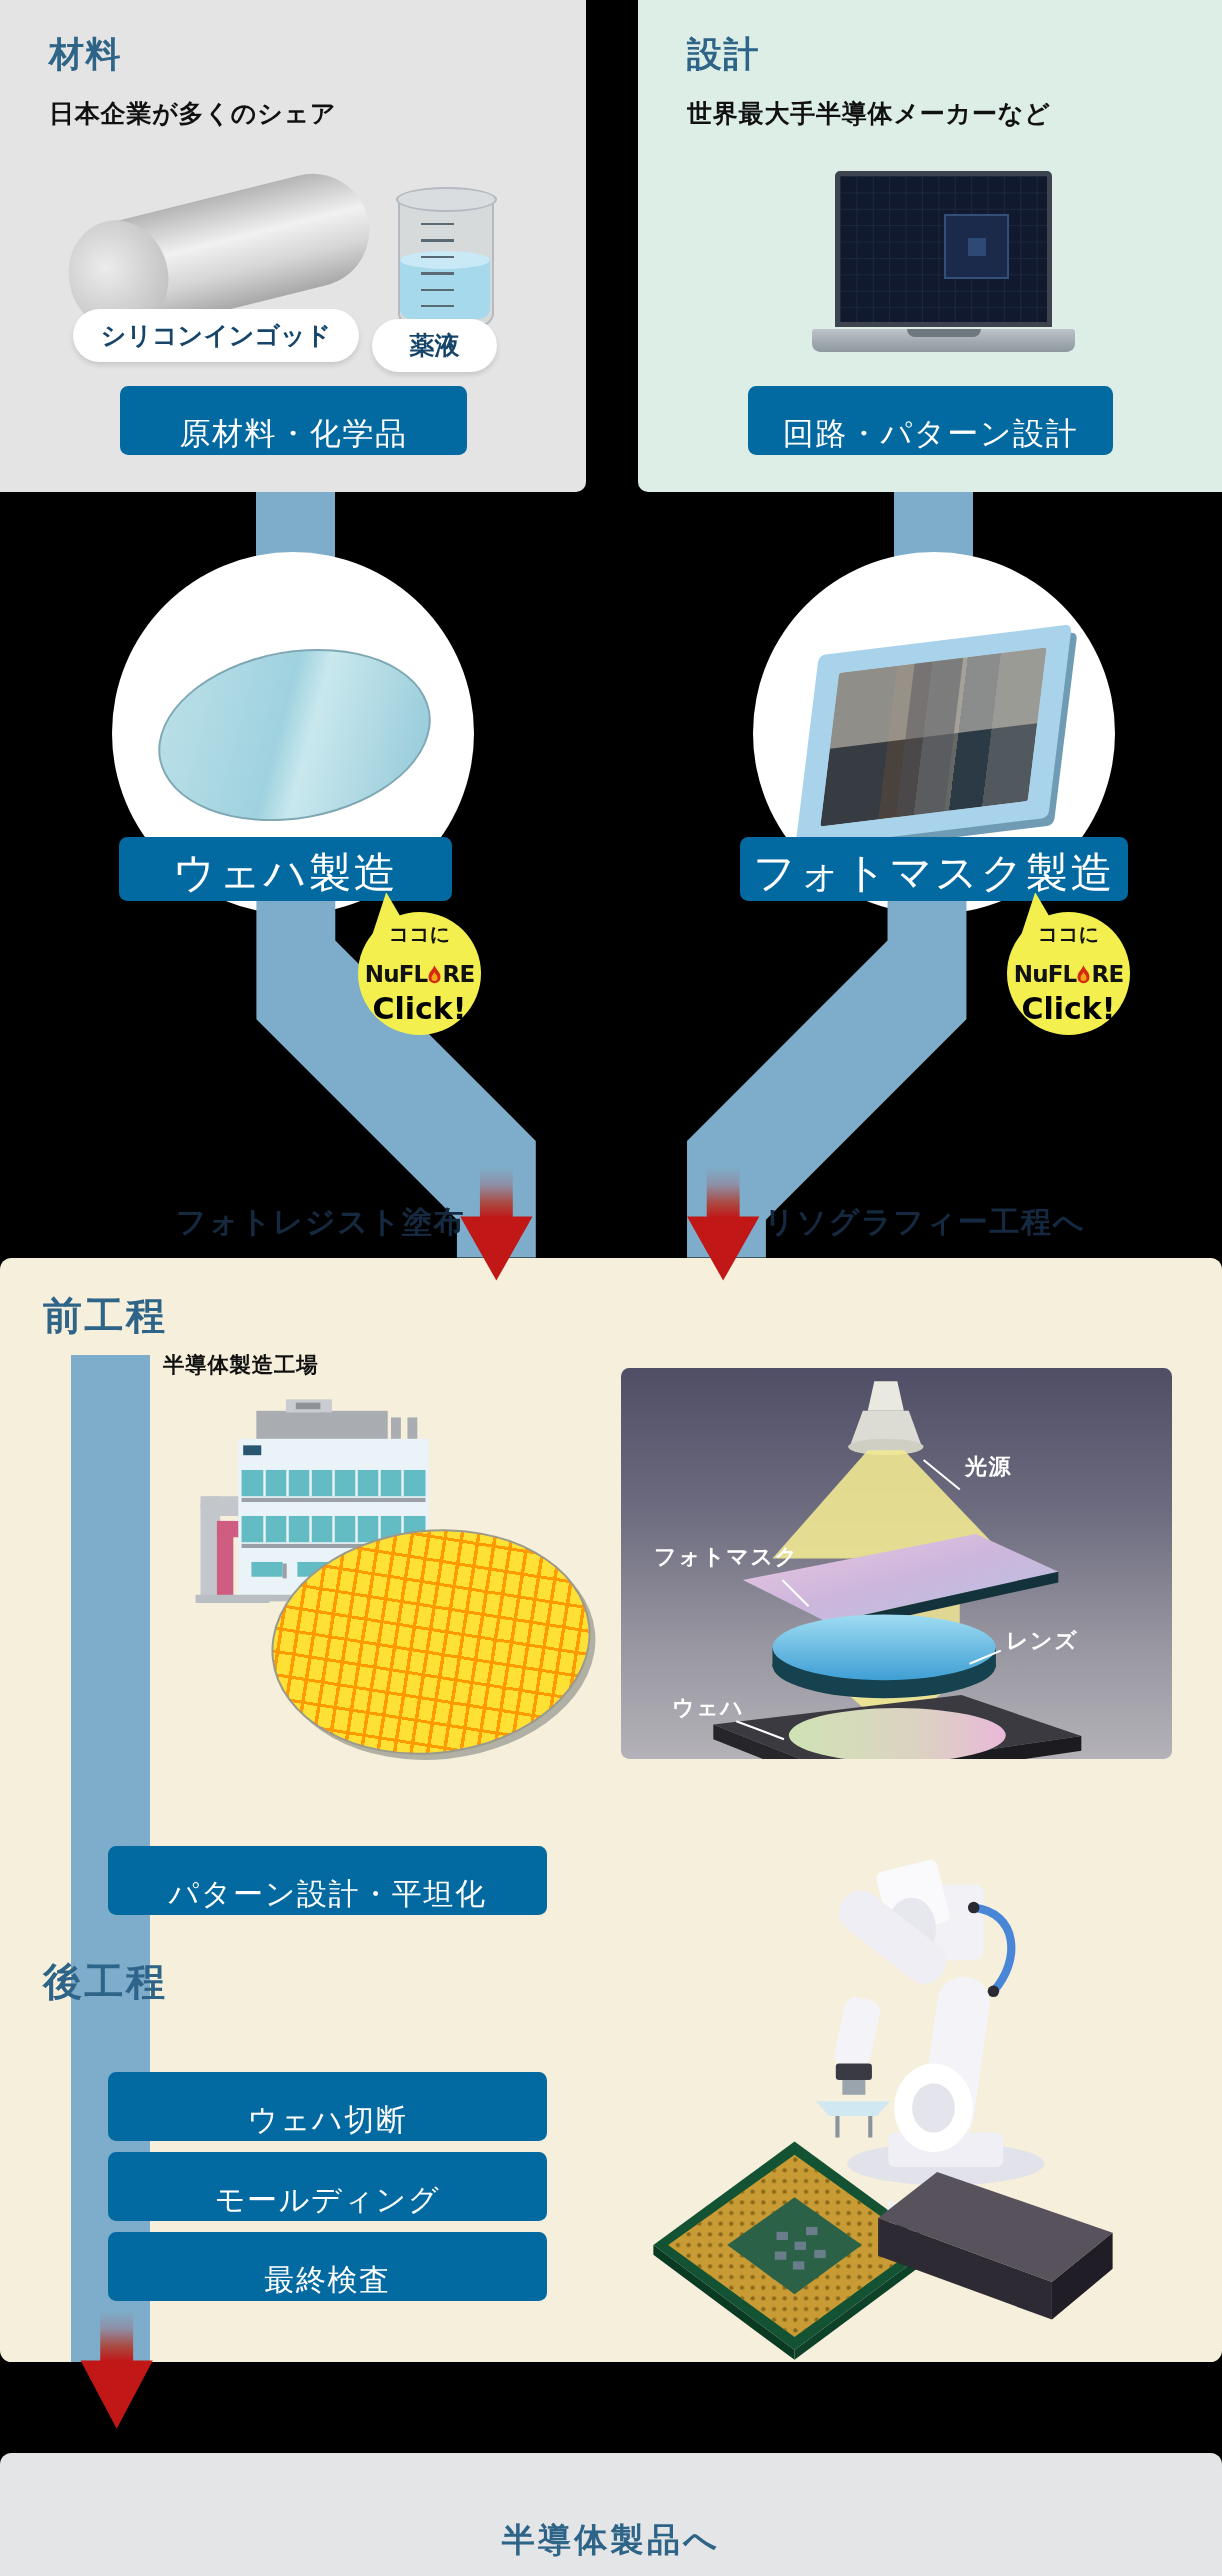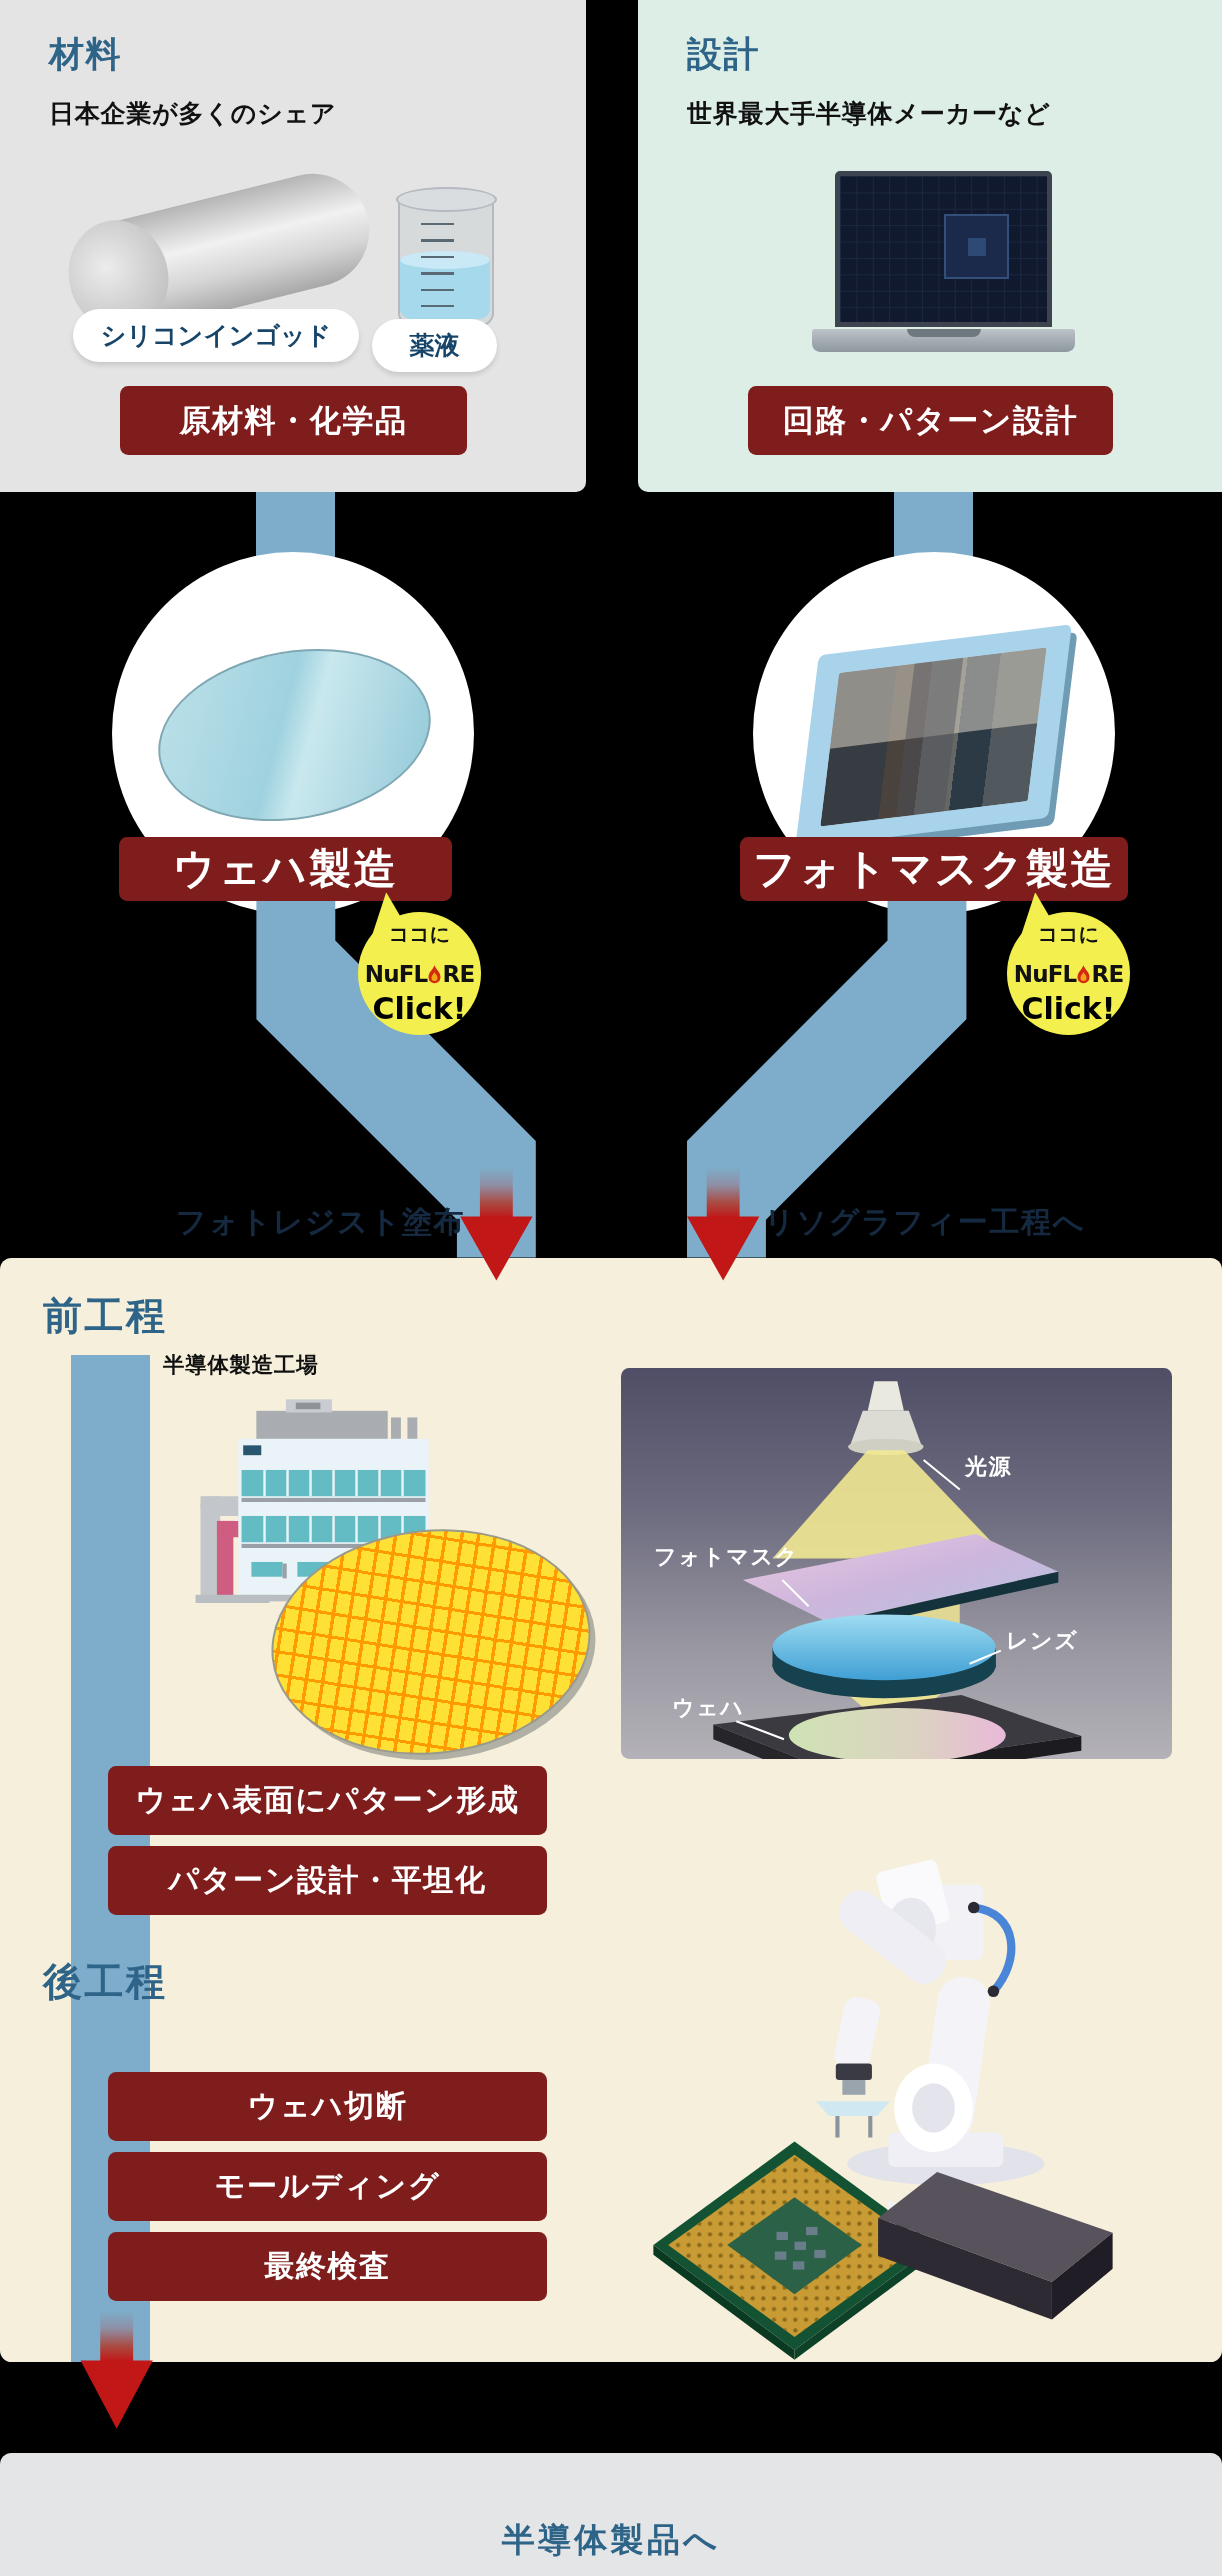--- a/index.html
+++ b/index.html
@@ -3,22 +3,22 @@
 <meta charset="utf-8">
 <style>
   html,body{margin:0;padding:0;background:#000;}
   .stage{position:relative;width:1222px;height:2576px;background:#000;overflow:hidden;
          font-family:"DejaVu Sans",sans-serif;}
   .abs{position:absolute;}
   .panel-title{font-size:35px;font-weight:bold;color:#2e6488;letter-spacing:1.6px;}
   .panel-sub{font-size:25px;font-weight:bold;color:#111;letter-spacing:0.8px;}
   .pill{background:#fff;border-radius:33px;color:#164569;font-size:25px;font-weight:bold;
         display:flex;align-items:center;justify-content:center;box-shadow:0 3.3px 5px rgba(0,0,0,.12);}
-  .navybox{background:#7f1d1d;border-radius:8.2px;color:#fff;font-weight:bold;
-           display:flex;align-items:center;justify-content:center;}
+  .navybox{background:#0369a1;border-radius:8.2px;color:#fff;font-weight:normal;
+           display:flex;align-items:flex-end;justify-content:center;}
   .stepbar{font-size:42px;letter-spacing:2.5px;}
   .stepbox{font-size:30px;letter-spacing:1.6px;}
   .white-circle{background:#fff;border-radius:50%;}
   .band{background:#7dadca;}
   .section-title{font-size:39px;font-weight:bold;color:#2e6488;letter-spacing:2.5px;}
   .litho-label{color:#fff;font-size:22px;font-weight:bold;letter-spacing:1.6px;}
   .hidden-note{color:#152a40;font-size:30px;font-weight:bold;letter-spacing:1.6px;text-align:center;}
   .badge{width:123px;height:123px;border-radius:50%;background:#f2ef4e;
          display:flex;flex-direction:column;align-items:center;justify-content:center;
          text-align:center;cursor:pointer;}
@@ -206,23 +206,20 @@
         <line x1="462" y1="344" x2="424" y2="360"></line>
         <line x1="140" y1="430" x2="198" y2="452"></line>
       </g>
     </svg>
     <div class="abs litho-label" style="left:344px;top:84px;">光源</div>
     <div class="abs litho-label" style="left:33px;top:174px;">フォトマスク</div>
     <div class="abs litho-label" style="left:385px;top:258px;">レンズ</div>
     <div class="abs litho-label" style="left:51px;top:325px;">ウェハ</div>
   </div>
 
-  <div class="abs navybox stepbox" style="left:108px;top:1766px;width:439px;height:69px;">
-    <span>ウェハ表面にパターン形成</span>
-  </div>
   <div class="abs navybox stepbox" style="left:108px;top:1846px;width:439px;height:69px;">
     <span>パターン設計・平坦化</span>
   </div>
 
   <div class="abs section-title" style="left:43px;top:1955px;">後工程</div>
 
   <svg class="abs" style="left:806px;top:1837px;" width="255" height="353" viewBox="0 0 310 430">
     <ellipse cx="170" cy="398" rx="120" ry="26" fill="#e2e2ea"></ellipse>
     <rect x="100" y="360" width="140" height="42" rx="8" fill="#efeff5"></rect>
     <rect x="150" y="170" width="64" height="200" rx="30" fill="#f4f4f8" transform="rotate(8 182 270)"></rect>

